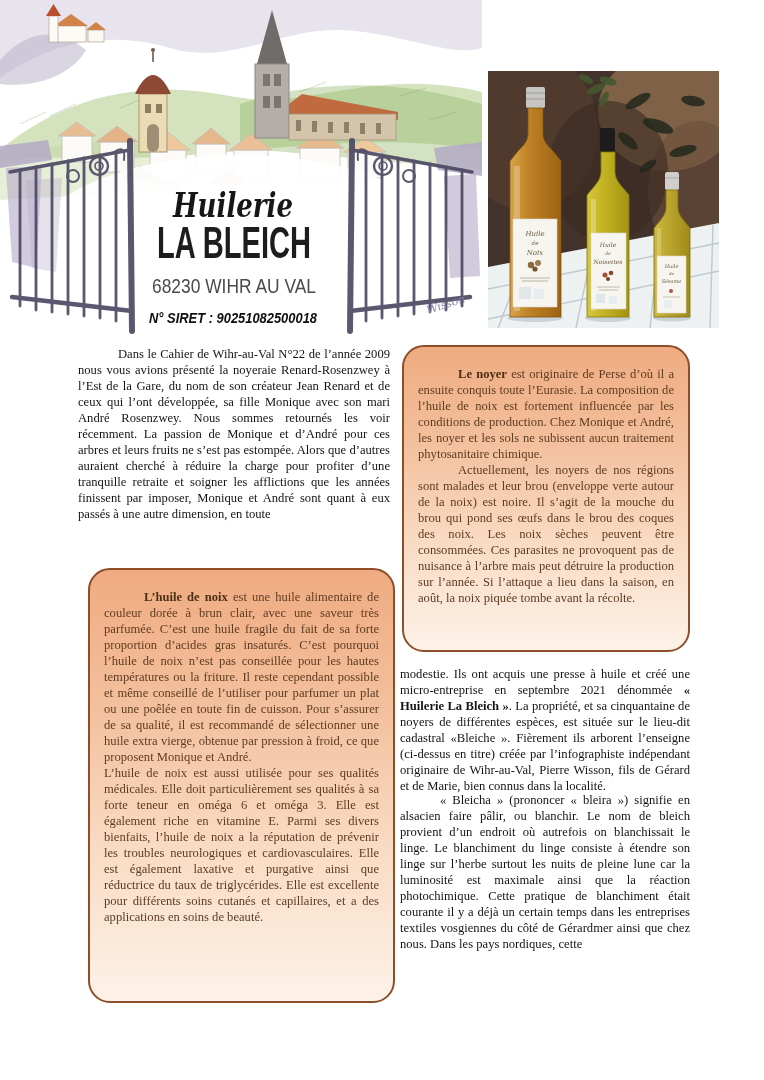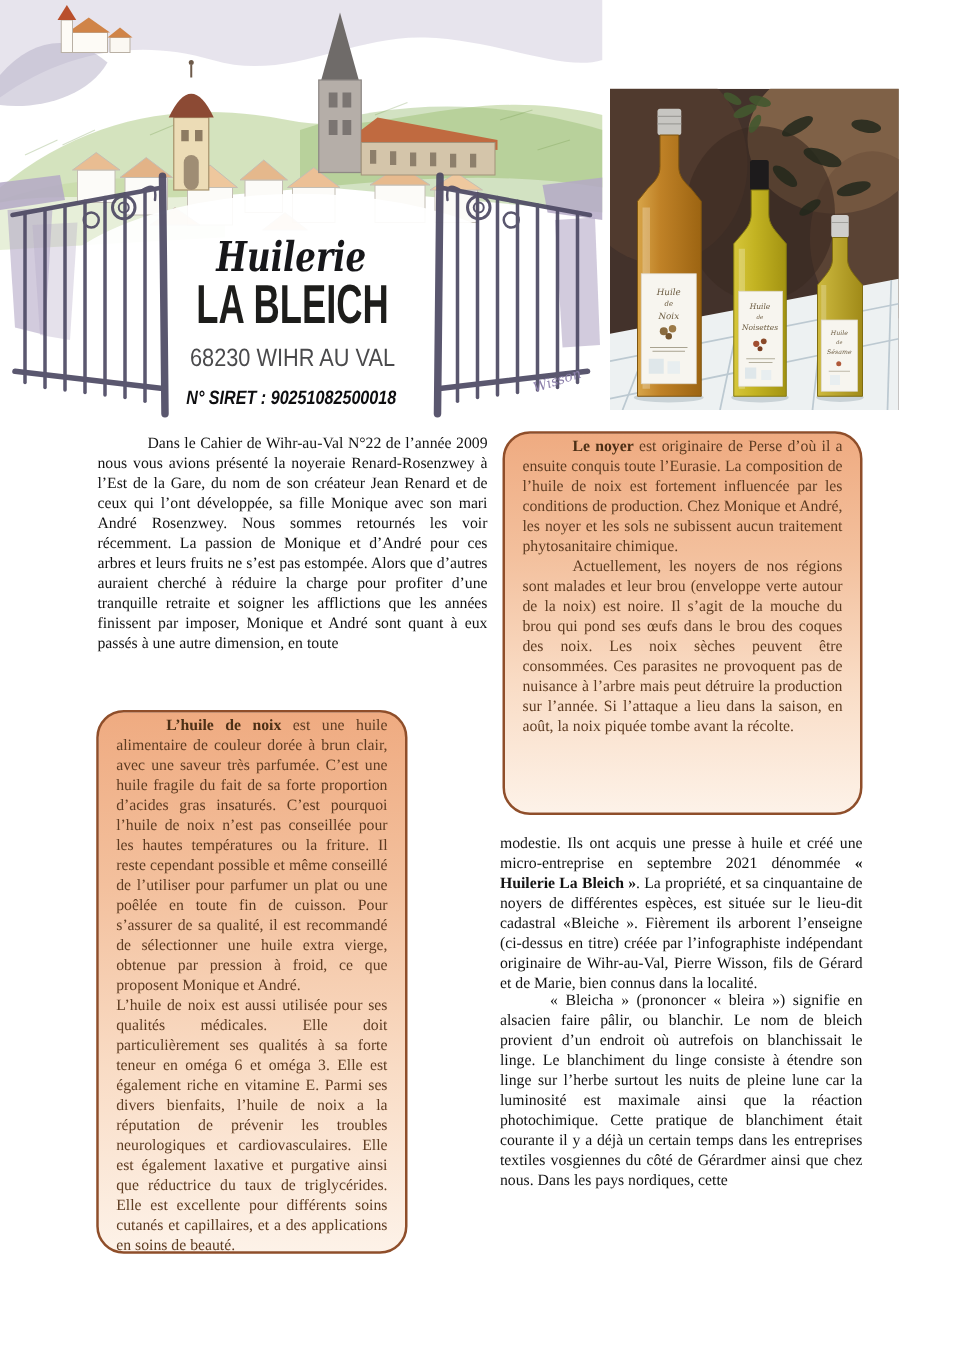--- a/index.html
+++ b/index.html
@@ -20,24 +20,24 @@
   }
   .indent{text-indent:40px;}
   .pos-intro{left:78px;top:346px;width:312px;}
   .pos-col2-p1{left:400px;top:666px;width:290px;}
   .pos-col2-p2{left:400px;top:792px;width:290px;}
   .bold-inline{font-weight:bold;}
   .peach-box{
     position:absolute;box-sizing:border-box;
     border:2px solid #8f4e2a;border-radius:22px;
     background:linear-gradient(180deg,#efab81 0%,#f3c09d 32%,#f9dcc5 66%,#fdf2e8 100%);
-    padding:2px 14px;
+    padding:19px 14px;
   }
   .box-noyer{left:402px;top:345px;width:288px;height:307px;}
-  .box-noix{left:77px;top:568px;width:249px;height:435px;}
+  .box-noix{left:88px;top:568px;width:307px;height:435px;}
   .box-text{
     font-size:12.6px;line-height:16px;text-align:justify;
     margin:0;color:#5e3c22;
   }
   .lead{font-weight:bold;color:#4c2f15;}
 </style>
 </head>
 <body>
 
 <main class="page">

